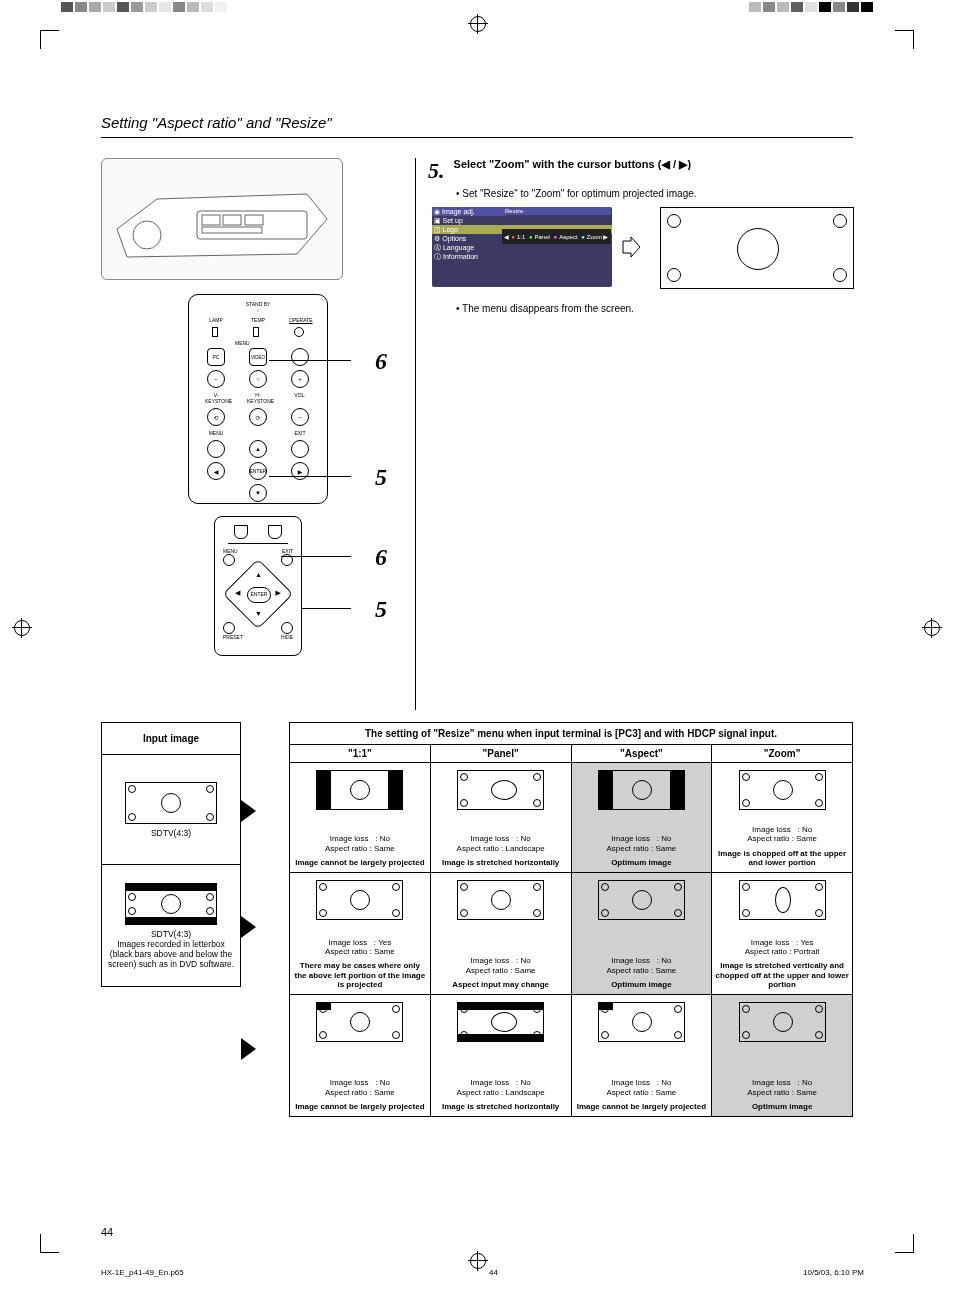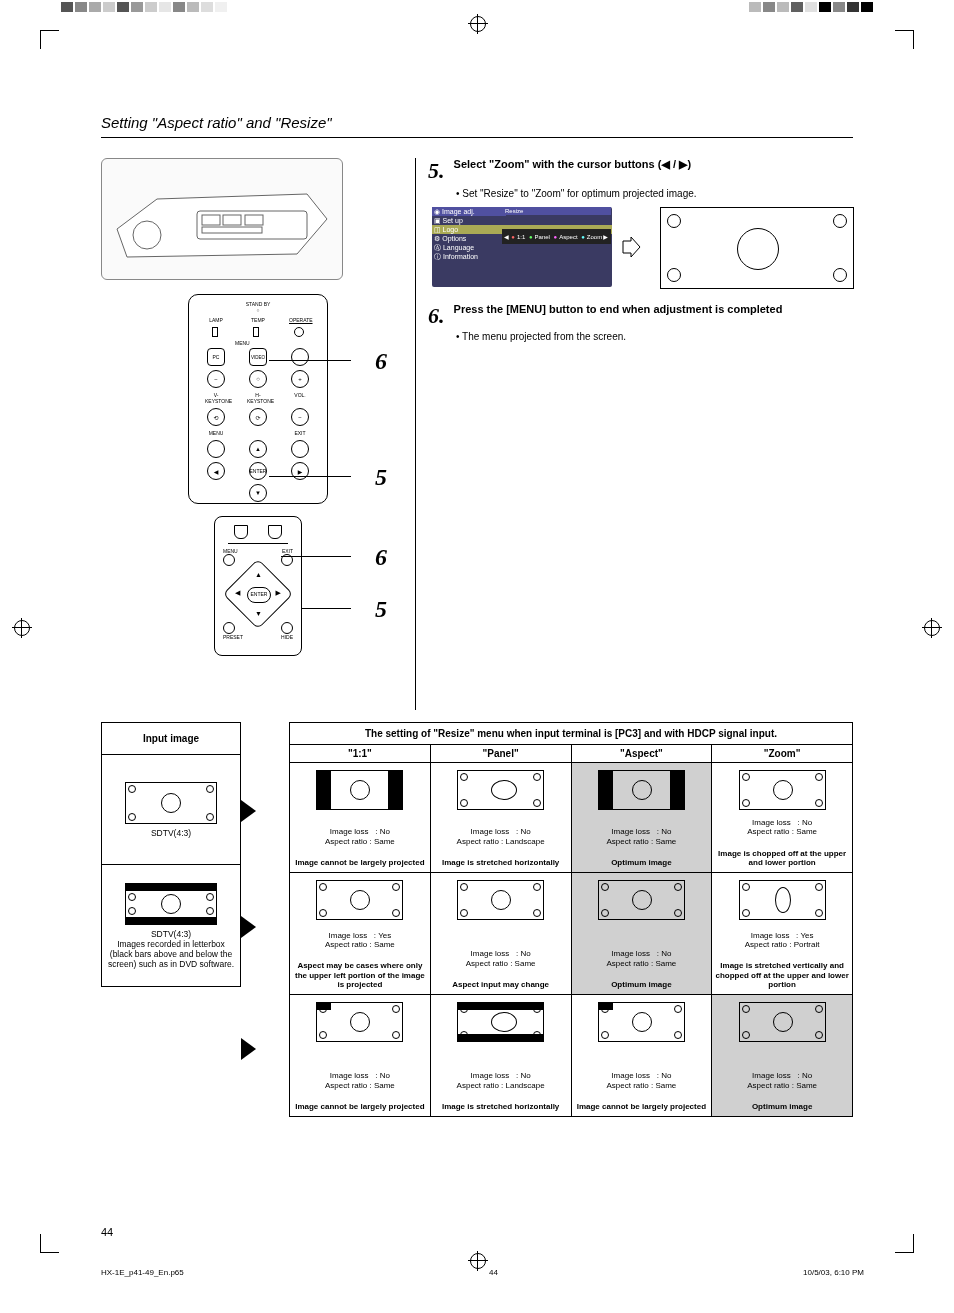--- a/index.html
+++ b/index.html
@@ -54,21 +54,21 @@
 .maincol { flex:1; margin-left:24px;}
 .maincol .tophdr { border:1px solid #000; font-weight:bold; text-align:center; padding:5px 2px; font-size:10px;}
 .maincol .colhdrs { display:flex;}
 .maincol .colhdrs > div { flex:1; border:1px solid #000; border-top:none; border-left:none; text-align:center; font-weight:bold; font-size:10px; padding:3px 0;}
 .maincol .colhdrs > div:first-child { border-left:1px solid #000;}
 .datarow { display:flex;}
 .datacell { flex:1; border:1px solid #000; border-top:none; border-left:none; box-sizing:border-box; padding:5px 3px; font-size:8px; text-align:center; display:flex; flex-direction:column; align-items:center; justify-content:space-between;}
 .datacell:first-child { border-left:1px solid #000;}
 .datacell.hl { background:#d0d0d0;}
 .datacell .desc { line-height:1.15;}
-.datacell .desc b { display:block; margin-top:12px;}
+.datacell .desc b { display:block; margin-top:5px;}
 .datacell .dimg { width:85px; height:38px; border:1px solid #000; margin:2px 0 4px; position:relative;}
 .datacell .dimg.pillar:before, .datacell .dimg.pillar:after { content:''; position:absolute; top:0; bottom:0; width:14px; background:#000;}
 .datacell .dimg.pillar:before { left:0;} .datacell .dimg.pillar:after { right:0;}
 .datacell .dimg.letter:before, .datacell .dimg.letter:after { content:''; position:absolute; left:0; right:0; height:7px; background:#000;}
 .datacell .dimg.letter:before { top:0;} .datacell .dimg.letter:after { bottom:0;}
 .datacell .dimg .circ { width:18px; height:18px; border:1px solid #000; border-radius:50%; position:absolute; top:9px; left:33px;}
 .datacell .dimg .circ.oval { width:24px; border-radius:50%;}
 .datacell .dimg .circ.tall { height:24px; width:14px; left:35px; top:6px;}
 .datacell .dimg .c4 { position:absolute; width:6px; height:6px; border:1px solid #000; border-radius:50%;}
 .pagefoot { position:absolute; left:101px; bottom:75px; font-size:11px;}
@@ -245,25 +245,21 @@
             </div>
           </div>
           <span class="arrowr"><svg viewBox="0 0 20 20">
                 <path d="M2 4 L10 4 L10 0 L19 10 L10 20 L10 16 L2 16 Z" fill="#fff" stroke="#000"></path>
               </svg></span>
           <div class="screenbox corners">
             <div class="bcirc"></div>
             <div class="scorn" style="top:6px;left:6px"></div><div class="scorn" style="top:6px;right:6px"></div><div class="scorn" style="bottom:6px;left:6px"></div><div class="scorn" style="bottom:6px;right:6px"></div>
           </div>
         </div>
-        <div>
-          <span class="stepnum">6.</span>
-          <span class="steptext">Press the [MENU] button to end when adjustment is completed</span>
-        </div>
-        <div class="bullet">The menu projected from the screen.</div>
+        <div class="bullet">The menu disappears from the screen.</div>
       </div>
     </div>
 
 
     <div class="tablewrap">
       <div class="inputcol">
         <div class="hdr">Input image</div>
         <div class="inputcell">
           <div class="dimg corners">
               <div class="circ"></div>
@@ -353,21 +349,21 @@
             </div>
             <div class="datarow">
               <div class="datacell" style="height: 122px;">
                 <div class="dimg  corners">
                   <div class="circ"></div>
                   <div class="c4 tl"></div>
                   <div class="c4 tr"></div>
                   <div class="c4 bl"></div>
                   <div class="c4 br"></div>
                 </div>
-      <div class="desc">Image loss&nbsp;&nbsp;&nbsp;: Yes<br>Aspect ratio : Same<b>Aspect may be cases where only the upper left portion of the image is projected</b></div>
+      <div class="desc">Image loss&nbsp;&nbsp;&nbsp;: Yes<br>Aspect ratio : Same<b>There may be cases where only the above left portion of the image is projected</b></div>
               </div>
               <div class="datacell" style="height: 122px;">
                 <div class="dimg  corners">
                   <div class="circ"></div>
                   <div class="c4 tl"></div>
                   <div class="c4 tr"></div>
                   <div class="c4 bl"></div>
                   <div class="c4 br"></div>
                 </div>
       <div class="desc">Image loss&nbsp;&nbsp;&nbsp;: No<br>Aspect ratio : Same<b>Aspect input may change</b></div>

